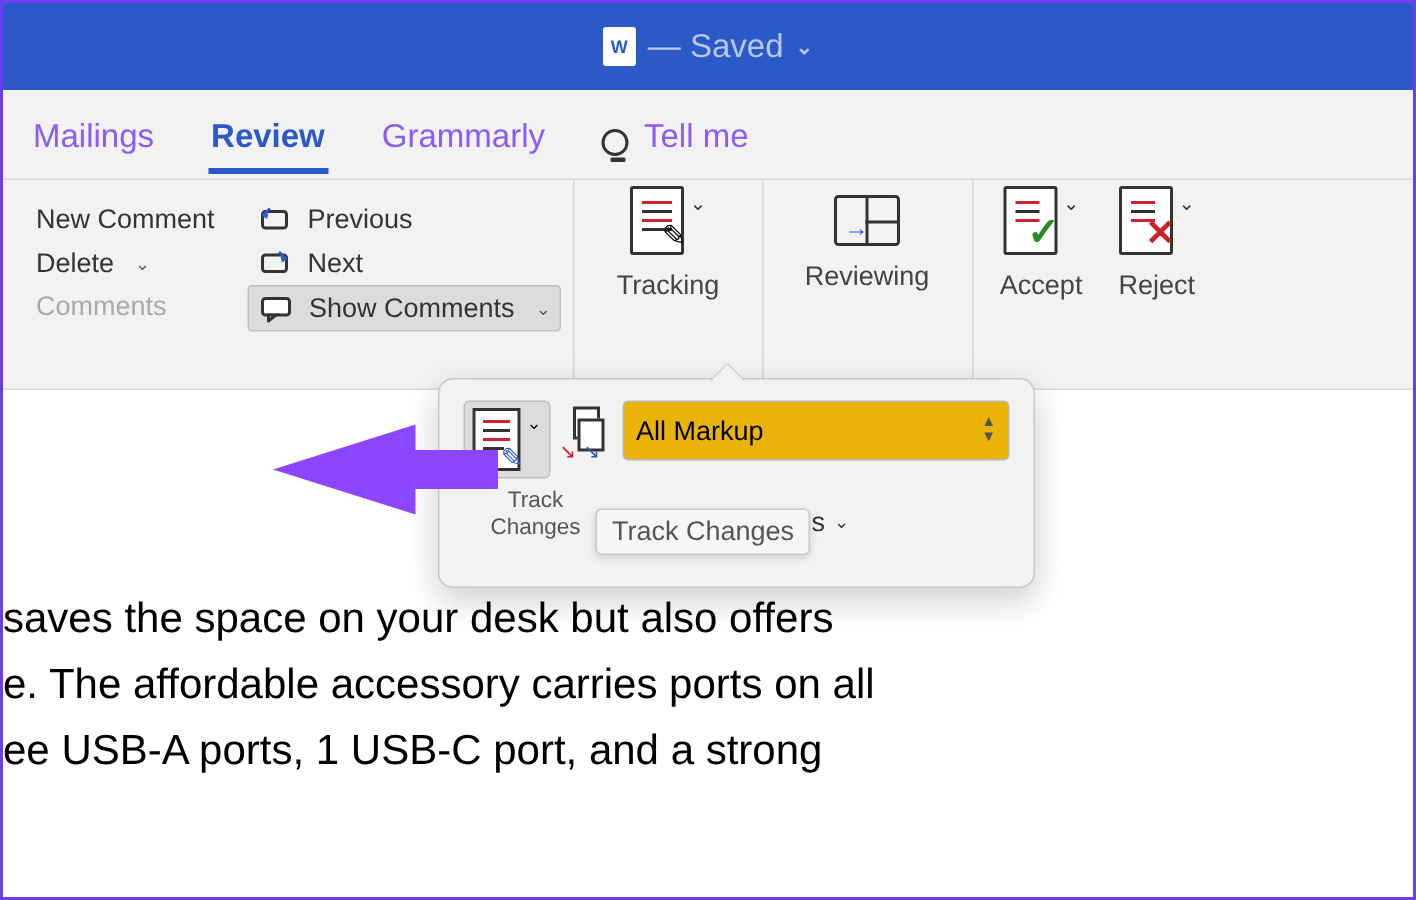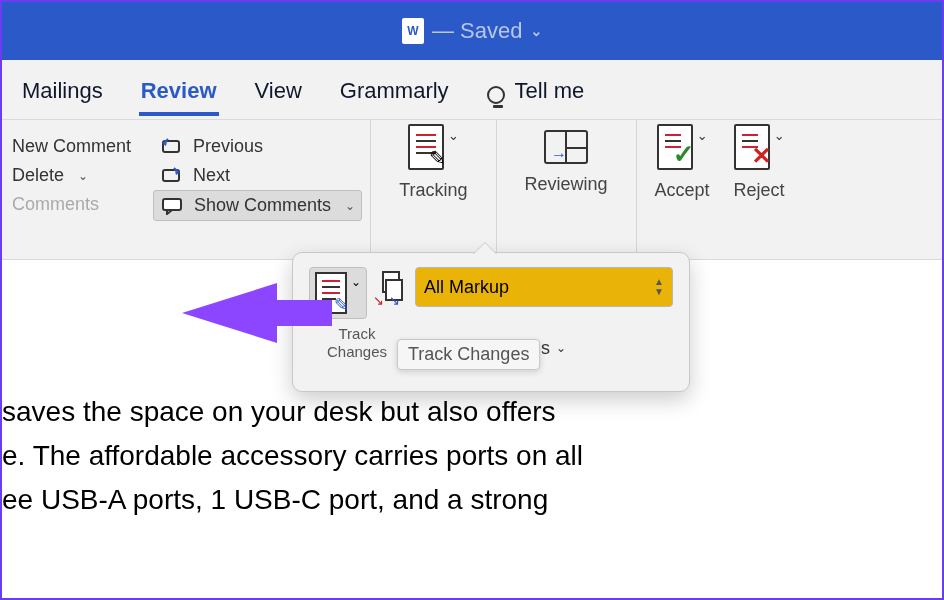--- a/index.html
+++ b/index.html
@@ -40,21 +40,21 @@
     display: flex;
     align-items: center;
     gap: 34px;
     padding: 0 18px;
     border-bottom: 1px solid #d9d9d9;
     position: relative;
     z-index: 2;
   }
   .tab {
     font-size: 22px;
-    color: #0f172a;
+    color: #8b5cf6;
     padding: 14px 2px 12px 2px;
   }
   .tab.active {
     color: #2b5ac8;
     font-weight: 700;
     border-bottom: 4px solid #2b5ac8;
     padding-bottom: 8px;
   }
   .tell { display: flex; align-items:flex-end; gap:10px;}
   .bulb {
@@ -172,31 +172,30 @@
 
 <div class="titlebar">
   <span class="docicon">W</span>
   <span class="saved">— Saved</span>
   <span class="chev">⌄</span>
 </div>
 
 <div class="tabs">
   <div class="tab">Mailings</div>
   <div class="tab active">Review</div>
-  <div class="tab">View</div>
   <div class="tab">Grammarly</div>
   <div class="tab tell">
     <span class="bulb"></span>
     <span>Tell me</span>
   </div>
 </div>
 
 <div class="ribbon">
 
-  <div class="col" style="padding-left:4px;">
+  <div class="col" style="padding-left:16px;">
     <div class="rowbtn">
       <span>New Comment</span>
     </div>
     <div class="rowbtn">
       <span>Delete</span>
       <span class="chev">⌄</span>
     </div>
     <div class="rowbtn" style="color:#aaa;">
       <span>Comments</span>
     </div>

